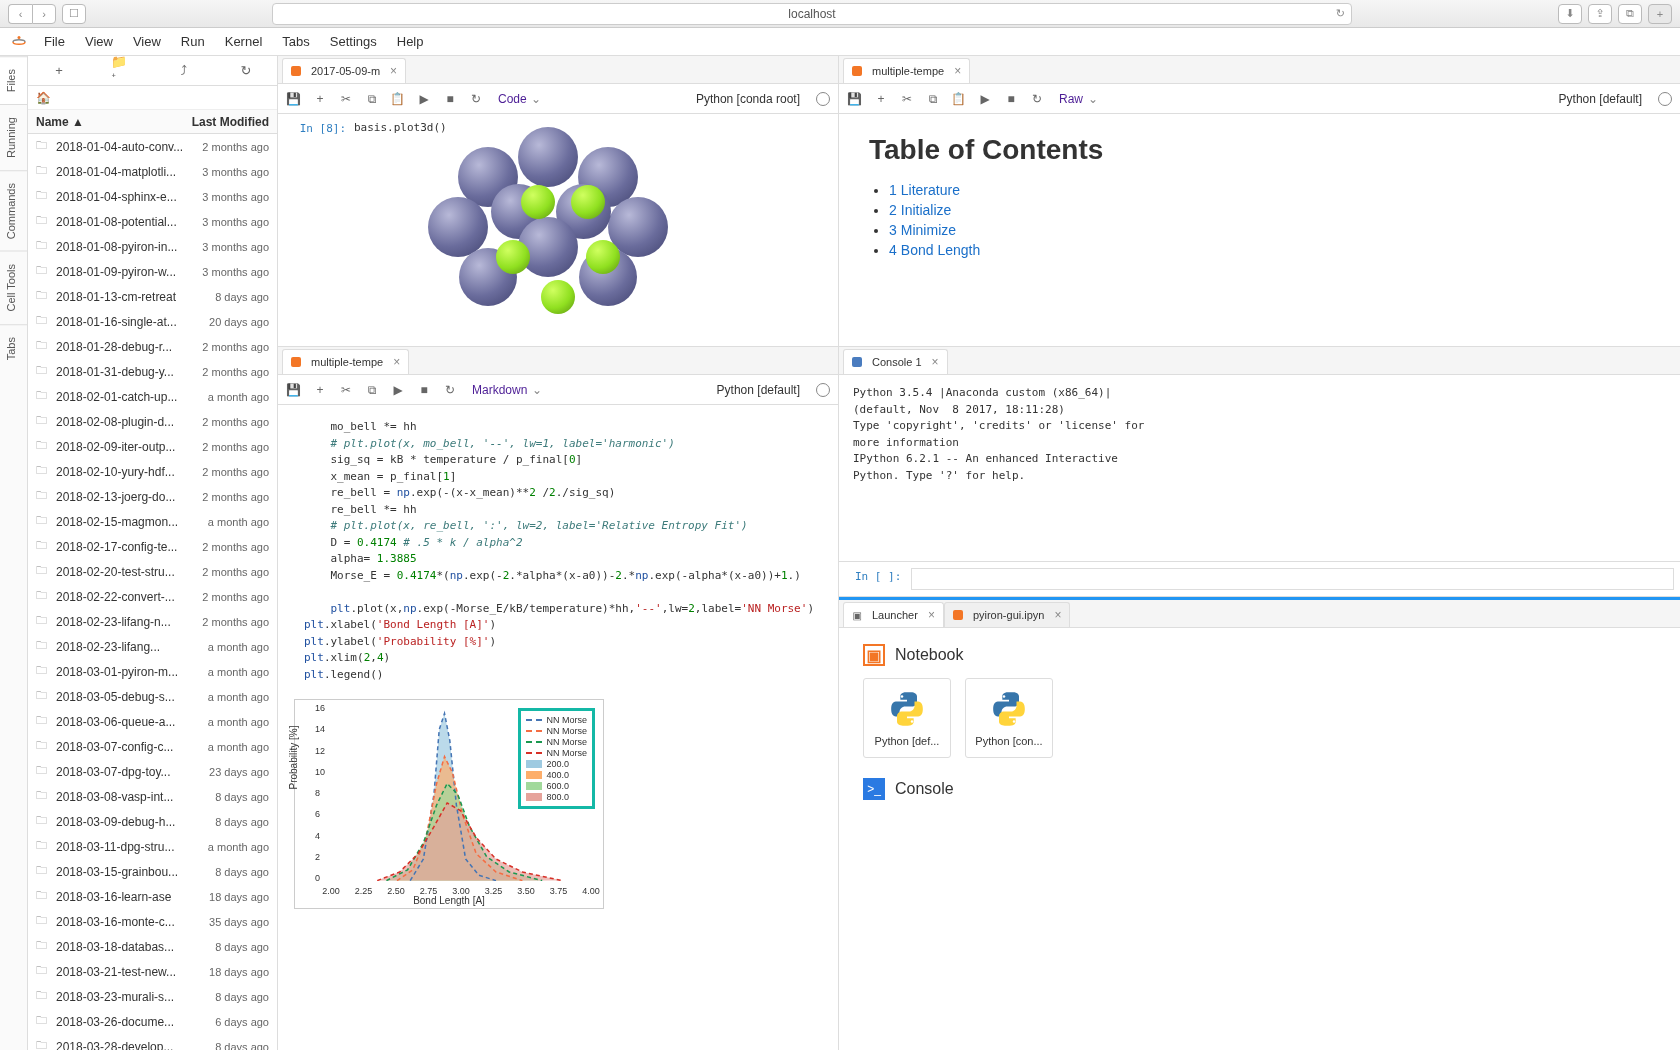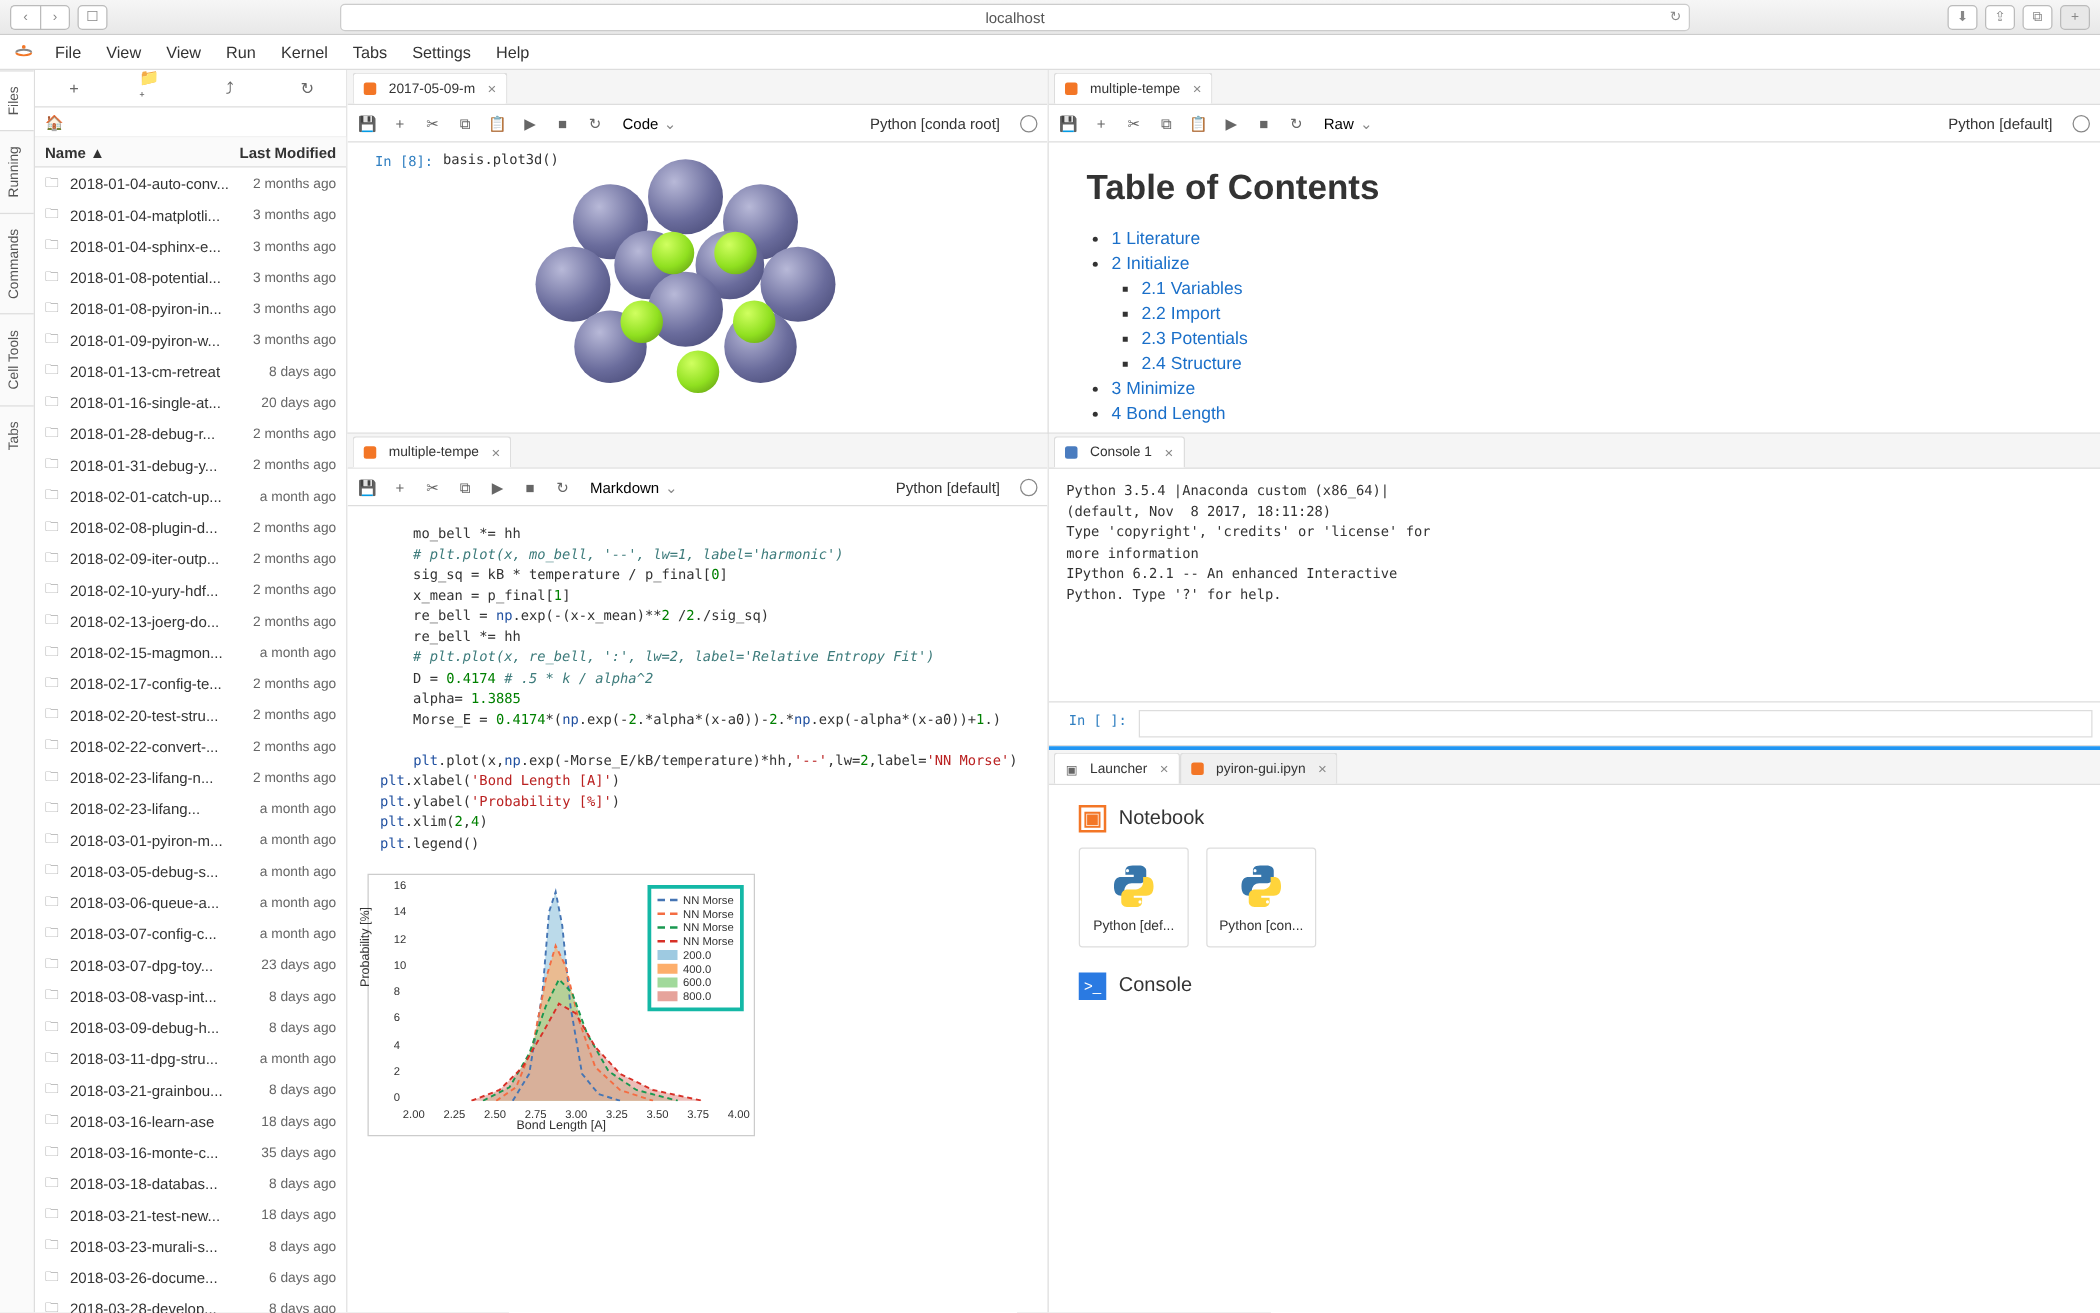--- a/index.html
+++ b/index.html
@@ -48,21 +48,21 @@
 .pane-tab { display: flex; align-items: center; gap: 10px; padding: 5px 8px; background: #fff; border: 1px solid #ddd; border-bottom: none; border-radius: 3px 3px 0 0; font-size: 12px; max-width: 130px; text-align: right; }
 .pane-tab.sub { background: #f0f0f0; }
 .tab-icon { width: 10px; height: 10px; }
 .tab-icon.nb { background: #f37626; border-radius: 2px; }
 .tab-icon.console { background: #4a7cbf; border-radius: 2px; }
 .tab-icon.launcher { color: #666; font-size: 10px; }
 .tab-label { white-space: nowrap; overflow: hidden; text-overflow: ellipsis; font-size: 11px; }
 .tab-close { color: #888; font-size: 12px; cursor: default; }
 .pane-toolbar { height: 30px; border-bottom: 1px solid #ddd; display: flex; align-items: center; padding: 0 8px; gap: 10px; background: #fff; }
 .tb-btn { width: 16px; height: 16px; display: flex; align-items: center; justify-content: center; color: #666; font-size: 12px; }
-.tb-select { border: none; font-size: 12px; padding: 2px 16px 2px 4px; background: transparent; color: #000000; appearance: none; position: relative; }
+.tb-select { border: none; font-size: 12px; padding: 2px 16px 2px 4px; background: transparent; color: #4c1d95; appearance: none; position: relative; }
 .tb-select-wrap { position: relative; display: flex; align-items: center; }
 .tb-select-wrap::after { content: "⌄"; position: absolute; right: 2px; color: #888; pointer-events: none; font-size: 12px; }
 .tb-spacer { flex: 1; }
 .kernel-name { font-size: 12px; color: #333; }
 .kernel-status { width: 14px; height: 14px; border: 1px solid #888; border-radius: 50%; margin-left: 6px; }
 .pane-content { flex: 1; overflow: auto; padding: 6px; }
 
 
 .cell { display: flex; margin-bottom: 8px; }
 .prompt { width: 70px; text-align: right; padding-right: 8px; font-family: Menlo, monospace; font-size: 11px; color: #307fc1; padding-top: 2px; }
@@ -325,21 +325,21 @@
           <span class="fb-name">2018-03-09-debug-h...</span>
           <span class="fb-mod">8 days ago</span>
         </div>
         <div class="fb-row">
           <span class="fb-icon">🗀</span>
           <span class="fb-name">2018-03-11-dpg-stru...</span>
           <span class="fb-mod">a month ago</span>
         </div>
         <div class="fb-row">
           <span class="fb-icon">🗀</span>
-          <span class="fb-name">2018-03-21-grainbou...</span>
+          <span class="fb-name">2018-03-15-grainbou...</span>
           <span class="fb-mod">8 days ago</span>
         </div>
         <div class="fb-row">
           <span class="fb-icon">🗀</span>
           <span class="fb-name">2018-03-16-learn-ase</span>
           <span class="fb-mod">18 days ago</span>
         </div>
         <div class="fb-row">
           <span class="fb-icon">🗀</span>
           <span class="fb-name">2018-03-16-monte-c...</span>
@@ -447,26 +447,21 @@
             <select class="tb-select"><option>Raw</option></select>
           </div>
         <div class="tb-spacer"></div>
         <span class="kernel-name">Python [default]</span>
         <span class="kernel-status"></span>
       </div>
       <div class="pane-content toc">
         <h1>Table of Contents</h1>
         <ul id="toc-list">
             <li><a href="#"><span class="num-prefix">1</span>Literature</a></li>
-            <li><a href="#"><span class="num-prefix">2</span>Initialize</a><ul>
-                <li><a href="#"><span class="num-prefix">2.1</span>Variables</a></li>
-                <li><a href="#"><span class="num-prefix">2.2</span>Import</a></li>
-                <li><a href="#"><span class="num-prefix">2.3</span>Potentials</a></li>
-                <li><a href="#"><span class="num-prefix">2.4</span>Structure</a></li>
-              </ul></li>
+            <li><a href="#"><span class="num-prefix">2</span>Initialize</a></li>
             <li><a href="#"><span class="num-prefix">3</span>Minimize</a></li>
             <li><a href="#"><span class="num-prefix">4</span>Bond Length</a></li>
           </ul>
       </div>
     </div>
 
     <div class="pane codepane" style="grid-column:1">
       <div class="pane-tabs">
         <div class="pane-tab">
           <span class="tab-icon nb"></span>

